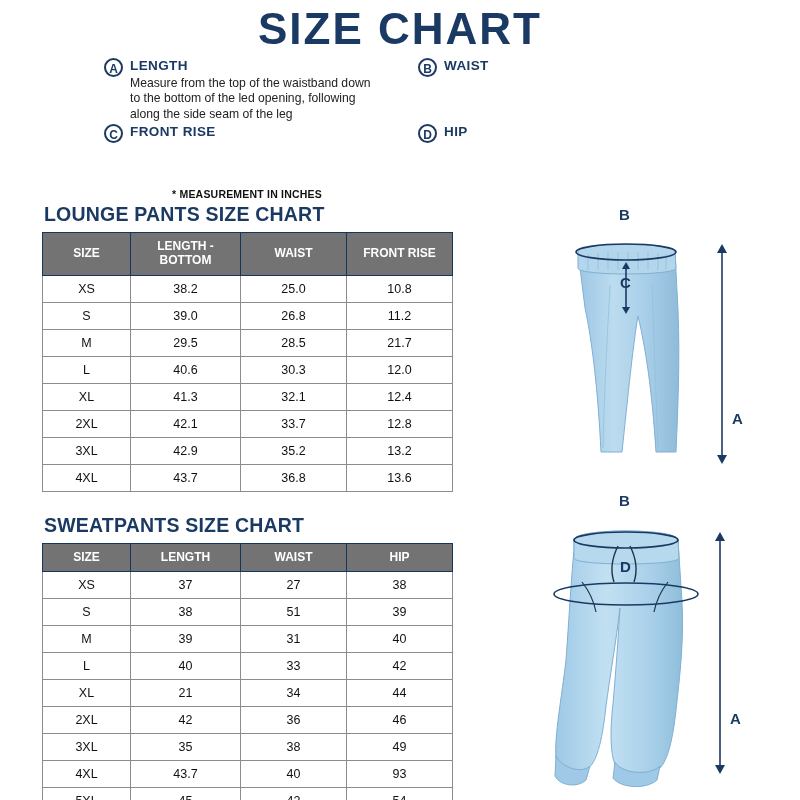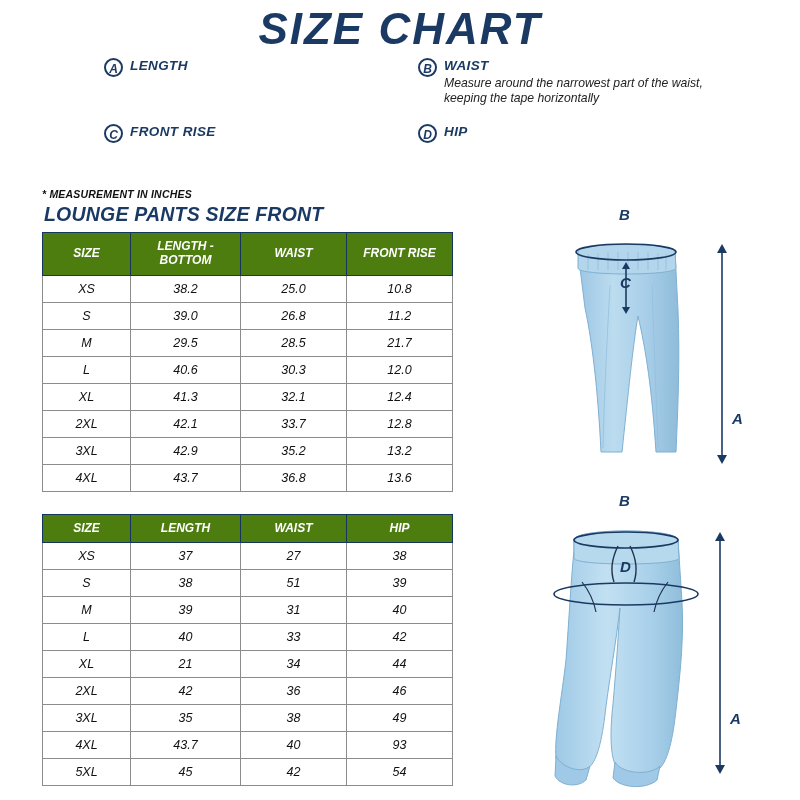--- a/index.html
+++ b/index.html
@@ -12,21 +12,20 @@
     background: #ffffff;
     font-family: "Liberation Sans", sans-serif;
     color: #1a1a1a;
     overflow: hidden;
     position: relative;
   }
   .page {
     position: relative;
     width: 800px;
     height: 800px;
-    font-style: italic;
   }
 
   
   .title {
     text-align: center;
     font-size: 44px;
     font-weight: bold;
     letter-spacing: 2px;
     color: #1b3a63;
     padding-top: 6px;
@@ -87,35 +86,36 @@
     left: 42px;
     top: 188px;
     width: 410px;
   }
   .measure-note {
     font-size: 10.5px;
     font-weight: bold;
     color: #111;
     letter-spacing: .2px;
     margin-bottom: 3px;
+    text-align: center;
   }
   .table-heading {
     font-size: 19.5px;
     font-weight: bold;
     color: #1b3a63;
     letter-spacing: .2px;
     margin: 0 0 6px 2px;
   }
   table.size-table {
     border-collapse: collapse;
     width: 410px;
     table-layout: fixed;
   }
   table.size-table th {
-    background: #4d7c0f;
+    background: #737373;
     color: #ffffff;
     font-size: 12px;
     font-weight: bold;
     padding: 7px 2px;
     border: 1px solid #15365c;
     line-height: 1.15;
   }
   table.size-table td {
     border: 1px solid #8c8c8c;
     font-size: 12.5px;
@@ -154,28 +154,28 @@
 <div class="page">
 
   <div class="title">SIZE CHART</div>
 
   <div class="legend">
 
     <div class="legend-item" id="leg-a">
       <div class="badge">A</div>
       <div class="legend-text">
         <span class="legend-title">LENGTH</span>
+        <span class="legend-desc">Measure from the top of the waistband down to the bottom of the led opening, following along the side seam of the leg</span>
       </div>
     </div>
 
     <div class="legend-item" id="leg-b">
       <div class="badge">B</div>
       <div class="legend-text">
         <span class="legend-title">WAIST</span>
-        <span class="legend-desc">Measure around the narrowest part of the waist, keeping the tape horizontally</span>
       </div>
     </div>
 
     <div class="legend-item" id="leg-c">
       <div class="badge">C</div>
       <div class="legend-text">
         <span class="legend-title">FRONT RISE</span>
       </div>
     </div>
 
@@ -184,21 +184,21 @@
       <div class="legend-text">
         <span class="legend-title">HIP</span>
       </div>
     </div>
 
   </div>
 
   <div class="tables">
 
     <div class="measure-note">* MEASUREMENT IN INCHES</div>
-    <div class="table-heading">LOUNGE PANTS SIZE FRONT</div>
+    <div class="table-heading">LOUNGE PANTS SIZE CHART</div>
 
     <table class="size-table">
       <colgroup>
         <col style="width:88px">
           <col style="width:110px">
           <col style="width:106px">
           <col style="width:106px">
       </colgroup>
       <thead>
         <tr>
@@ -255,20 +255,21 @@
           <td>4XL</td>
           <td>43.7</td>
           <td>36.8</td>
           <td>13.6</td>
         </tr>
       </tbody>
     </table>
 
     <div class="spacer"></div>
 
+    <div class="table-heading">SWEATPANTS SIZE CHART</div>
 
     <table class="size-table">
       <colgroup>
         <col style="width:88px">
           <col style="width:110px">
           <col style="width:106px">
           <col style="width:106px">
       </colgroup>
       <thead>
         <tr>

